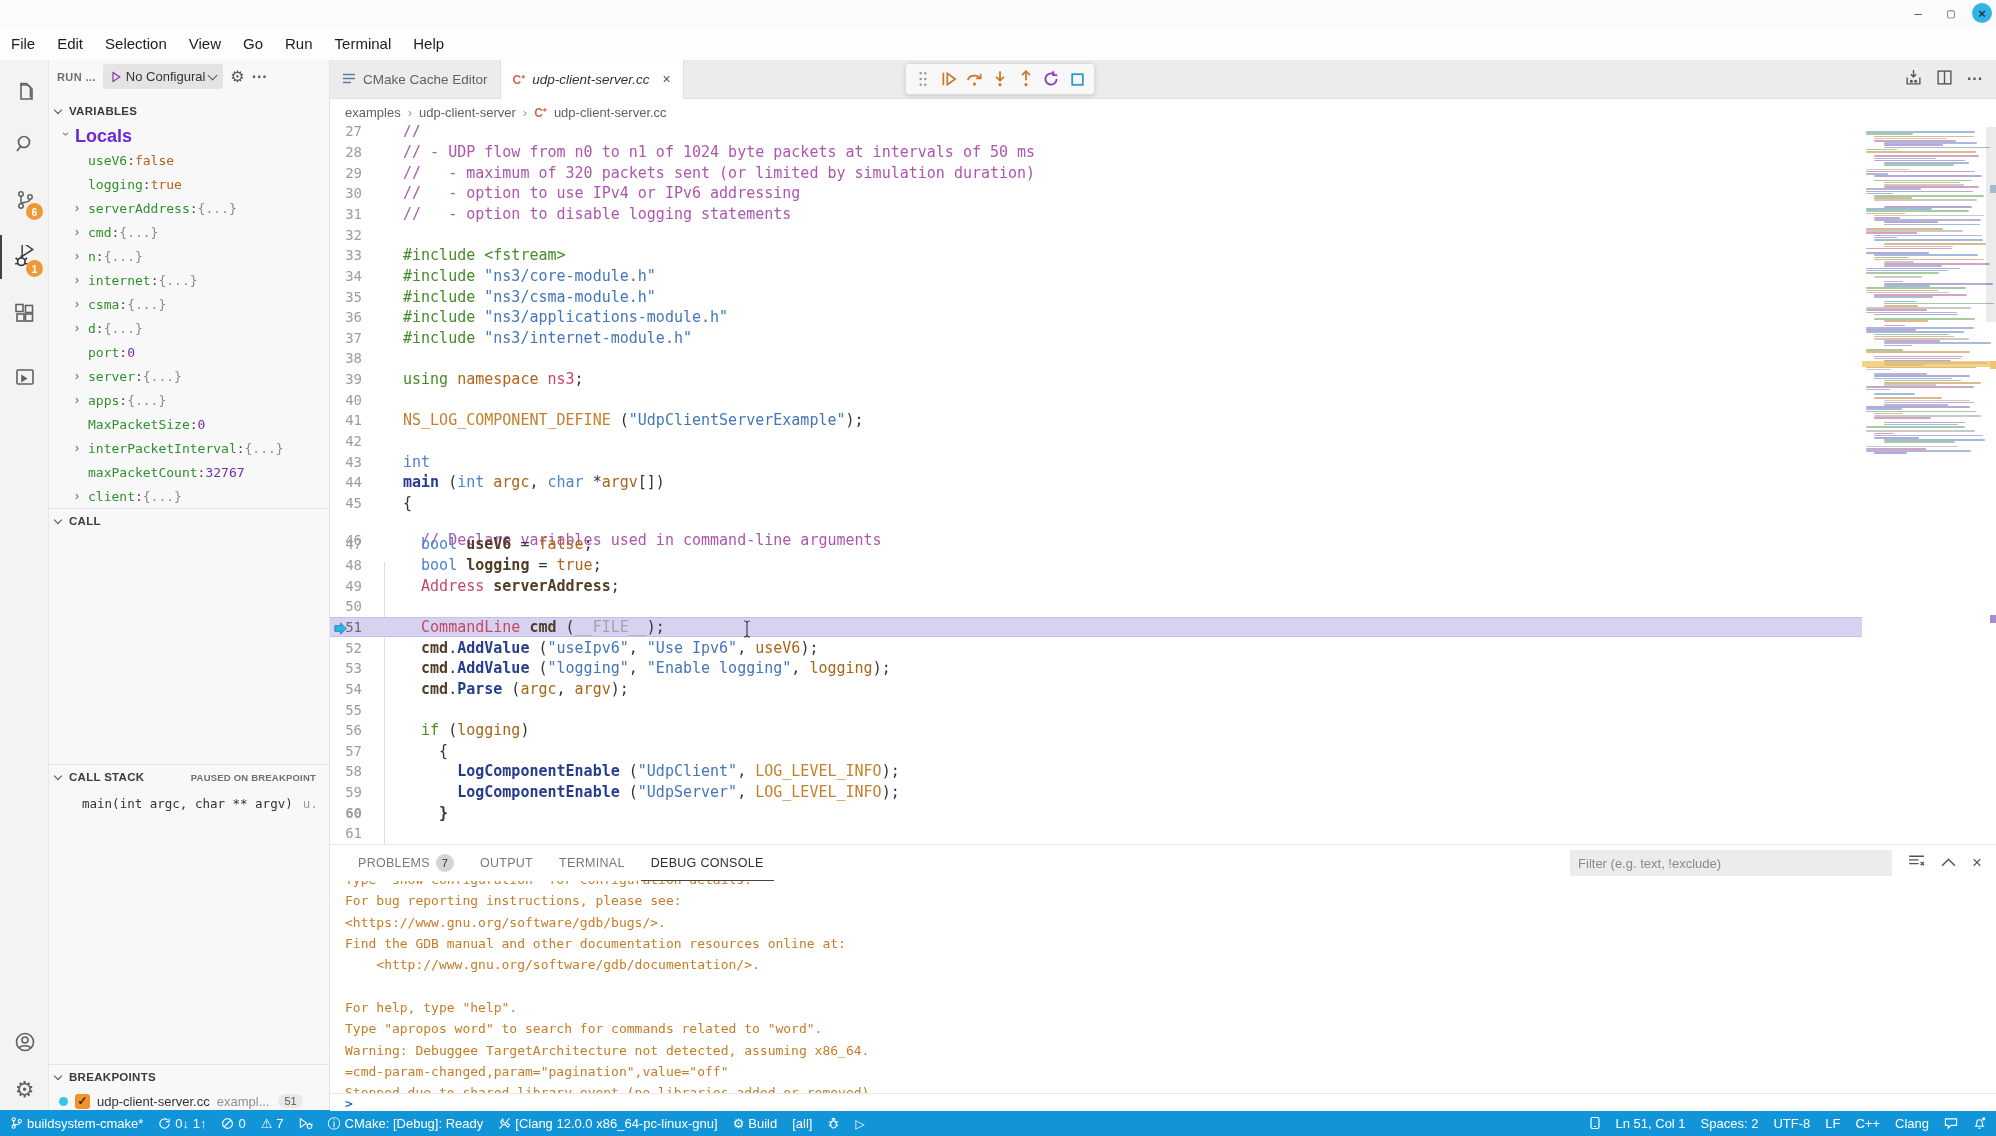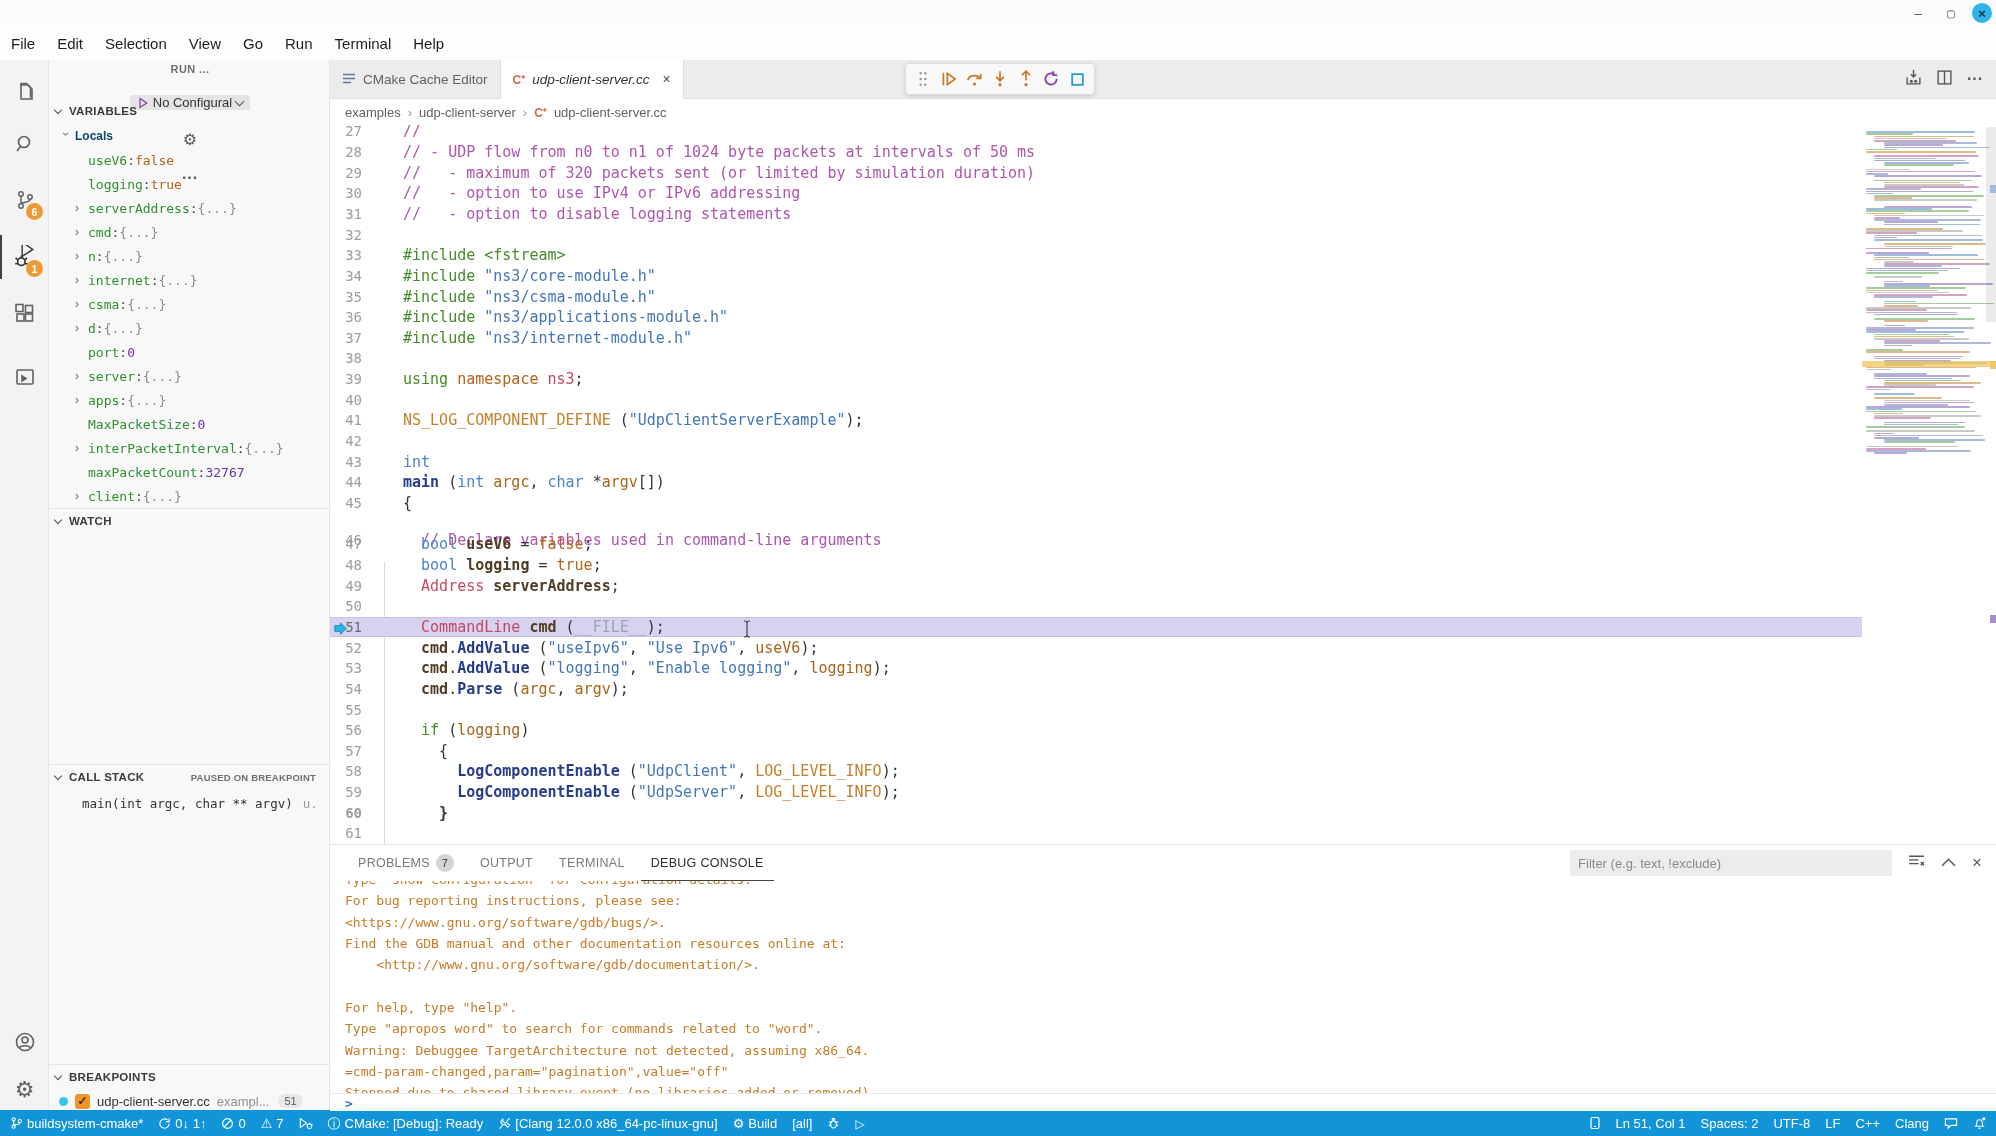--- a/index.html
+++ b/index.html
@@ -26,21 +26,21 @@
     align-items:center; justify-content:center; color:#616161; }
   .act-btn.active { color:#383838; border-left:2px solid #424242; }
   .act-badge { position:absolute; right:6px; bottom:2px; min-width:17px; height:17px;
     border-radius:9px; background:#ED9A36; color:#fff; font-size:10.5px; font-weight:bold;
     display:flex; align-items:center; justify-content:center; padding:0 3px; }
 
   
   #sidebar { position:absolute; left:49px; top:60px; width:281px; height:1050px;
     background:#f8f8f8; border-right:1px solid #e5e5e5; }
   #run-row { position:absolute; left:8px; top:3px; width:266px; height:27px;
-    display:flex; align-items:center; gap:20px;flex-direction:column; }
+    display:flex; align-items:center; gap:7px; }
   #run-label { font-size:11px; font-weight:bold; color:#6f6f6f; letter-spacing:.4px; }
   #config-pill { display:flex; align-items:center; gap:4px; background:#e4e4e4;
     border-radius:3px; height:25px; padding:0 7px; font-size:13px; color:#333; }
   #config-caret { width:7px; height:7px; border-right:1.4px solid #555;
     border-bottom:1.4px solid #555; transform:rotate(45deg); margin-top:-3px; }
   .side-ico { color:#5a5a5a; }
   .sec-head { position:absolute; left:0; width:281px; height:22px; display:flex;
     align-items:center; font-size:11.5px; font-weight:bold; color:#3b3b3b;
     letter-spacing:.3px; padding-left:20px; }
   .sec-chev { position:absolute; left:6px; width:6px; height:6px;
@@ -239,21 +239,21 @@
     <span class="side-ico" style="font-size:16px">⚙</span>
     <span class="side-ico" style="font-weight:bold">···</span>
   </div>
 
   <div class="sec-head" style="top:40px">
     <span class="sec-chev"></span>
     <span>VARIABLES</span>
   </div>
   <div class="tree-row" style="top:64px">
     <span class="tree-chev" style="margin-left:13px;transform:rotate(90deg)">›</span>
-    <span style="font-family:'Liberation Sans',sans-serif;font-weight:bold;font-size:12px;color:#0c4a6e">Locals</span>
+    <span style="font-family:'Liberation Sans',sans-serif;font-weight:bold;font-size:18px;color:#6d28d9">Locals</span>
   </div>
   <div id="var-list">
       <div class="tree-row" style="top: 88px;">
         <span class="tree-chev"></span>
         <span class="vname">useV6</span>
         <span class="vpunct">: </span>
         <span class="v-bool">false</span>
       </div>
       <div class="tree-row" style="top: 112px;">
         <span class="tree-chev"></span>
@@ -337,21 +337,21 @@
         <span class="tree-chev">›</span>
         <span class="vname">client</span>
         <span class="vpunct">: </span>
         <span class="v-obj">{...}</span>
       </div>
     </div>
 
   <div class="sec-div" style="top:448px"></div>
   <div class="sec-head" style="top:450px">
     <span class="sec-chev"></span>
-    <span>WATCH</span>
+    <span>CALL</span>
   </div>
 
   <div class="sec-div" style="top:704px"></div>
   <div class="sec-head" style="top:706px">
     <span class="sec-chev"></span>
     <span>CALL STACK</span>
     <span id="callstack-badge">PAUSED ON BREAKPOINT</span>
   </div>
   <div id="frame-row" style="top:732px">
     <span>main(int argc, char ** argv)</span>

